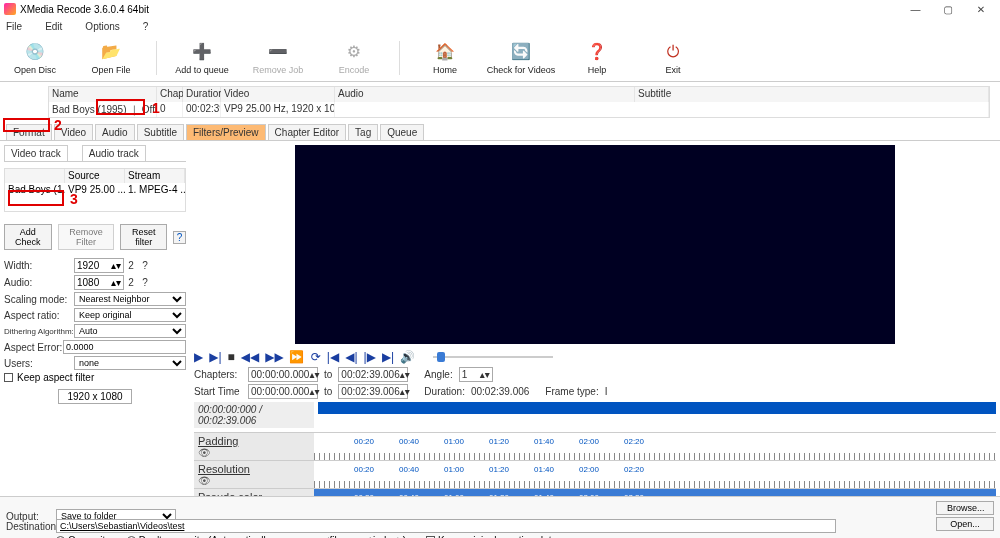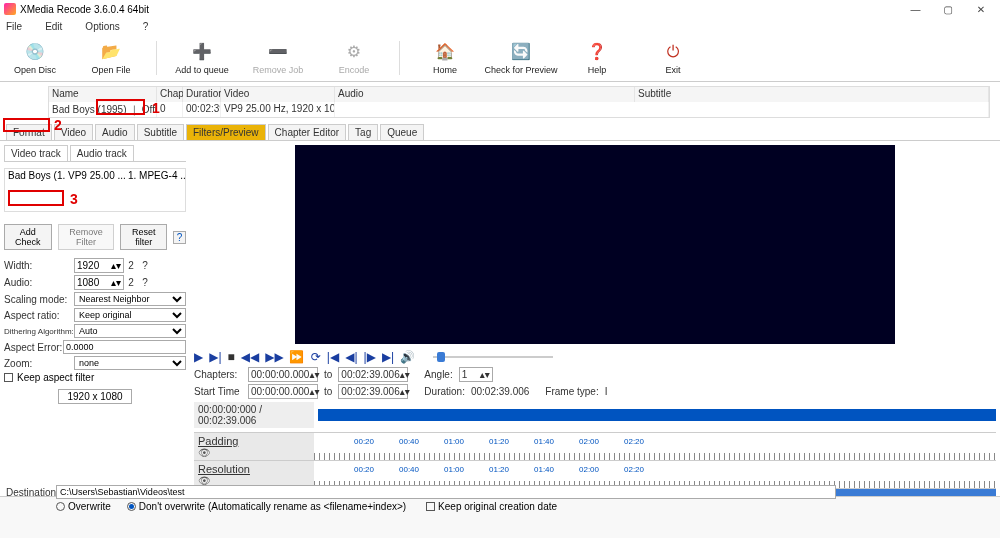--- a/index.html
+++ b/index.html
@@ -14,26 +14,26 @@
 .toolbar .btn .ic { width: 22px; height: 22px; margin-bottom: 2px; display: flex; align-items: center; justify-content: center; font-size: 16px; }
 .toolbar .btn .lbl { font-size: 9px; color: #222; text-align: center; white-space: nowrap; }
 .toolbar .gray .ic, .toolbar .gray .lbl { color: #aaa !important; }
 .toolbar .sep { width: 1px; height: 34px; background: #ddd; }
 .joblist { height: 32px; margin: 4px 10px 4px 48px; border: 1px solid #ddd; }
 .joblist .hdr, .joblist .row { display: flex; height: 15px; }
 .joblist .hdr div { background: #f5f5f5; border-right: 1px solid #e4e4e4; padding: 1px 3px; color: #333; }
 .joblist .row div { border-right: 1px solid #f0f0f0; padding: 1px 3px; color: #333; white-space: nowrap; overflow: hidden; }
 .tabs { display: flex; gap: 2px; padding: 2px 6px 0 6px; border-bottom: 1px solid #ccc; }
 .tabs .tab { padding: 2px 6px; background: #f4f4f4; border: 1px solid #ccc; border-bottom: none; color: #333; }
-.tabs .tab.active { background: #eab308; }
+.tabs .tab.active { background: #fdba74; }
 .hl { position: absolute; border: 2px solid #e00000; pointer-events: none; }
 .hlnum { position: absolute; color: #e00000; font-weight: bold; font-size: 14px; }
 .main { display: flex; height: 380px; }
 .leftpane { width: 190px; padding: 4px; }
-.subtabs { display: flex; gap: 2px; border-bottom: 1px solid #ccc; }
+.subtabs { display: flex; gap: 14px; border-bottom: 1px solid #ccc; }
 .subtabs .st { padding: 2px 6px; background: #fff; border: 1px solid #ccc; border-bottom: none; color: #333; }
 .tracktable { margin-top: 6px; border: 1px solid #ddd; height: 44px; }
 .tracktable .hdr, .tracktable .row { display: flex; height: 14px; }
 .tracktable .hdr div { background: #f5f5f5; flex: 1; padding: 1px 3px; border-right: 1px solid #e4e4e4; }
 .tracktable .row div { flex: 1; padding: 1px 3px; white-space: nowrap; overflow: hidden; }
 .filterbtns { margin-top: 12px; display: flex; gap: 6px; align-items: center; }
 .filterbtns button, .smallbtn { border: 1px solid #aaa; background: #f4f4f4; padding: 2px 6px; font-size: 9px; }
 .filterbtns .q { width: 16px; text-align: center; border: 1px solid #aaa; background: #f4f4f4; color:#0054c0;}
 .propgrid { margin-top: 8px; }
 .propgrid .prow { display: flex; align-items: center; margin: 2px 0; }
@@ -47,21 +47,21 @@
 .dimbox .val { display: inline-block; border: 1px solid #aaa; background: #fff; padding: 1px 8px; }
 .rightpane { flex: 1; padding: 4px; display: flex; flex-direction: column; }
 .preview { background: #000022; height: 224px; margin: 0 auto 4px auto; width: 600px; }
 .pctrls { display: flex; align-items: center; gap: 6px; padding: 2px 0; color: #1a3ea0; }
 .pctrls .glyph { font-size: 12px; cursor: pointer; }
 .angleblock { display: flex; align-items: center; gap: 6px; margin-left: 10px; color: #333; }
 .chaprow, .strow { display: flex; align-items: center; gap: 6px; padding: 1px 0; color: #333; }
 .slider { position: relative; height: 12px; flex: 1; }
 .slider .track { position: absolute; top: 5px; left: 0; right: 0; height: 2px; background: #ccc; }
 .slider .thumb { position: absolute; top: 1px; left: 0; width: 8px; height: 10px; background: #3a7bd5; border-radius: 2px; }
-.timebar { display: flex; align-items: center; margin: 2px 0; }
+.timebar { display: flex; align-items: flex-start; margin: 2px 0; font-style: italic; }
 .timebar .lbl { width: 120px; background: #eee; padding: 2px 4px; color: #333; }
 .timebar .bar { flex: 1; height: 12px; background: #0054c0; margin-left: 4px; }
 .tlwrap { display: flex; height: 85px; margin-top: 2px; border-top: 1px solid #ccc; }
 .tlnames { width: 120px; }
 .tlnames .trk { height: 28px; background: #e9e9e9; border-bottom: 1px solid #ccc; padding: 2px 4px; position: relative; }
 .tlnames .trk .nm { font-size: 11px; color: #333; text-decoration: underline; }
 .tlnames .trk .sub { font-size: 8px; color: #444; }
 .tlnames .trk .eye { position: absolute; bottom: 2px; left: 4px; font-size: 10px; color: #555; }
 .tltracks { flex: 1; overflow: hidden; }
 .tltracks .ruler { height: 28px; border-bottom: 1px solid #ccc; position: relative; background: repeating-linear-gradient(to right, #888 0, #888 1px, transparent 1px, transparent 5px); background-position: 0 20px; background-size: 5px 7px; background-repeat: repeat-x; }
@@ -124,21 +124,21 @@
       <div class="ic">⚙</div>
       <div class="lbl">Encode</div>
     </div>
   <div class="sep"></div>
   <div class="btn">
       <div class="ic" style="color:#3a7bd5">🏠</div>
       <div class="lbl">Home</div>
     </div>
   <div class="btn">
       <div class="ic" style="color:#3a7bd5">🔄</div>
-      <div class="lbl">Check for Preview</div>
+      <div class="lbl">Check for Videos</div>
     </div>
   <div class="btn">
       <div class="ic" style="color:#3a7bd5">❓</div>
       <div class="lbl">Help</div>
     </div>
   <div class="btn">
       <div class="ic" style="color:#c03020">⏻</div>
       <div class="lbl">Exit</div>
     </div>
 </div>
@@ -179,20 +179,25 @@
 <div class="hl" style="left:8px; top:190px; width:56px; height:16px;"></div>
 <div class="hlnum" style="left:70px; top:191px;">3</div>
 
 <div class="main">
   <div class="leftpane">
     <div class="subtabs">
       <div class="st">Video track</div>
       <div class="st">Audio track</div>
     </div>
     <div class="tracktable">
+      <div class="hdr">
+        <div></div>
+        <div>Source</div>
+        <div>Stream</div>
+      </div>
       <div class="row">
         <div>Bad Boys (1...</div>
         <div>VP9 25.00 ...</div>
         <div>1. MPEG-4 ...</div>
       </div>
     </div>
     <div class="filterbtns">
       <button>Add Check</button>
       <button style="opacity:.55">Remove Filter</button>
       <button>Reset filter</button>
@@ -227,21 +232,21 @@
         </div>
       <div class="prow">
           <div class="plabel" style="font-size:8px">Dithering Algorithm:</div>
           <select><option>Auto</option></select>
         </div>
       <div class="prow">
           <div class="plabel">Aspect Error:</div>
           <input type="text" value="0.0000" style="">
         </div>
       <div class="prow">
-          <div class="plabel">Zoom:</div>
+          <div class="plabel">Users:</div>
           <select><option>none</option></select>
         </div>
       <div class="chk">
           <span class="cbx"></span>
           <span>Keep aspect filter</span>
         </div>
       <div class="dimbox"><span class="val">1920 x 1080</span></div>
     </div>
   </div>
 
@@ -347,23 +352,31 @@
             <span class="tick" style="left: 220px;">01:40</span>
             <span class="tick" style="left: 265px;">02:00</span>
             <span class="tick" style="left: 310px;">02:20</span>
           </div>
       </div>
     </div>
   </div>
 </div>
 
 <div class="bottom">
+  <div class="brow">
+    <div class="blabel">Output:</div>
+    <select><option>Save to folder</option></select>
+    <div class="rbtns">
+      <button>Browse...</button>
+      <button>Open...</button>
+    </div>
+  </div>
   <div class="brow" style="margin-top:-14px">
     <div class="blabel">Destination:</div>
-    <input type="text" style="max-width: 780px;" value="C:\Users\Sebastian\Videos\test">
+    <input type="text" style="max-width: 780px; text-decoration: underline;" value="C:\Users\Sebastian\Videos\test">
   </div>
   <div class="brow">
     <div class="blabel"></div>
     <div class="radio">
         <div class="dot"></div>
         <span>Overwrite</span>
       </div>
     <div class="radio" style="margin-left:10px">
         <div class="dot on"></div>
         <span>Don't overwrite (Automatically rename as &lt;filename+index&gt;)</span>

